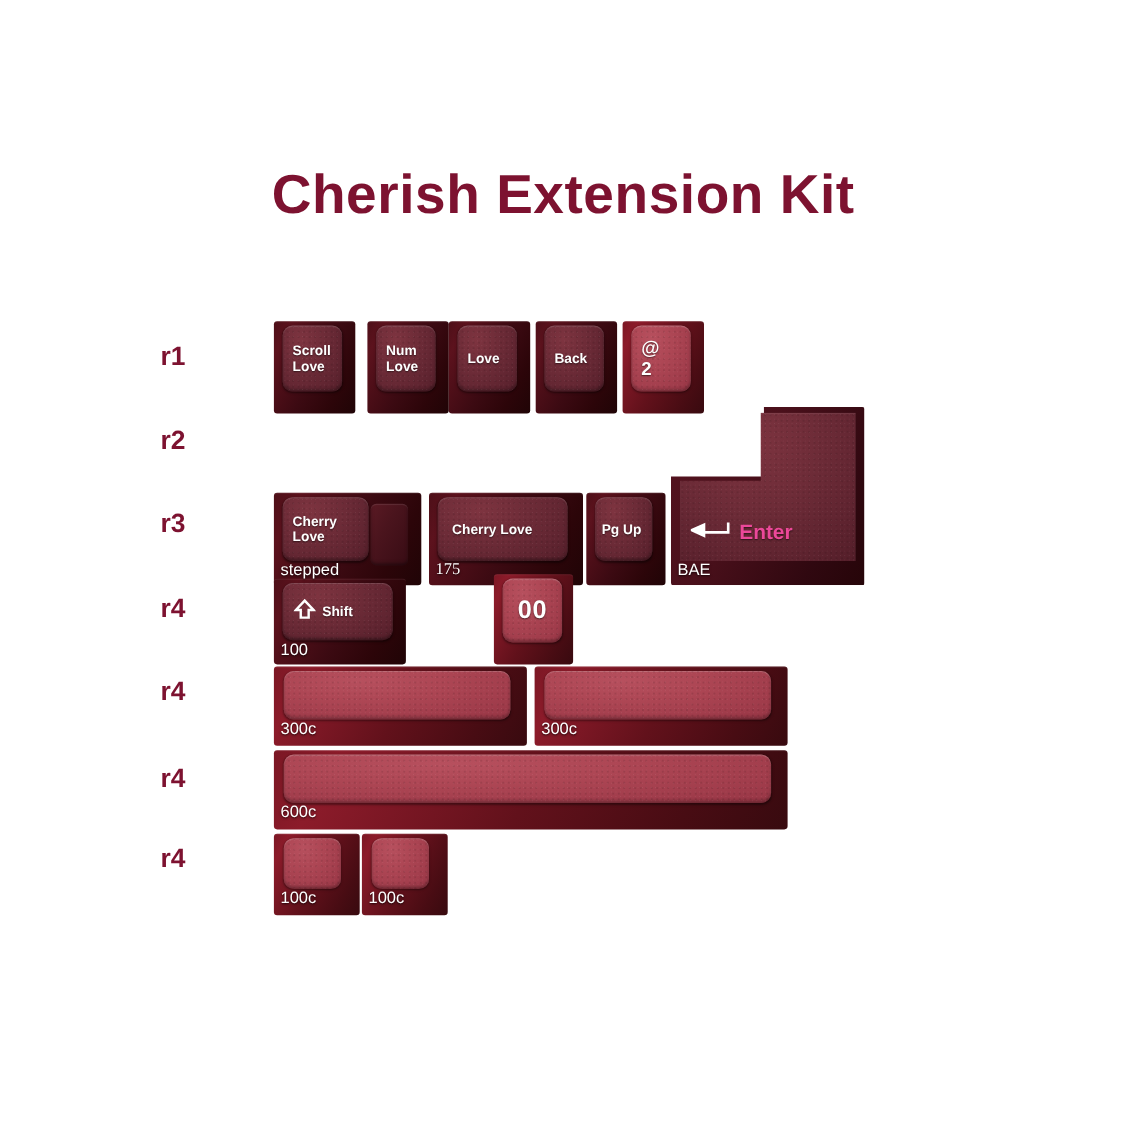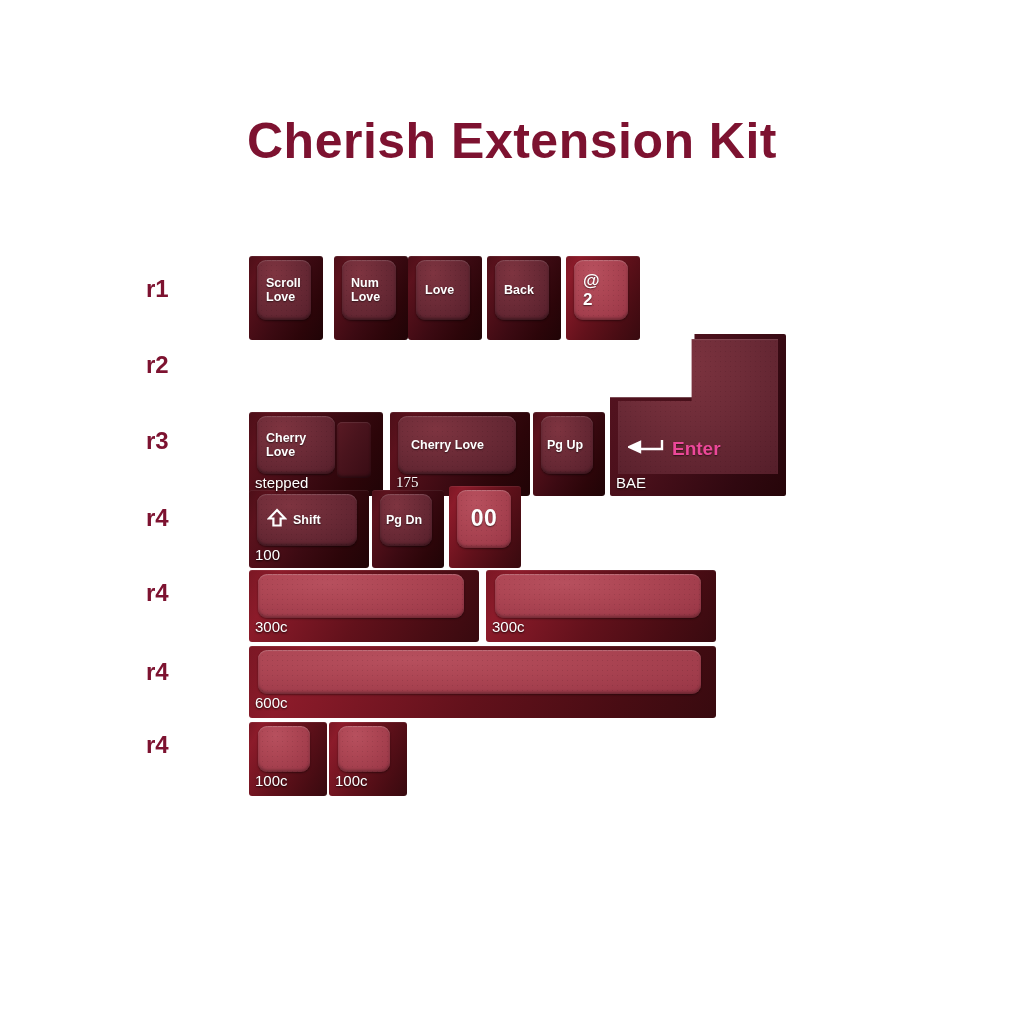--- a/index.html
+++ b/index.html
@@ -13,20 +13,21 @@
     height: 1024px;
     font-family: "Liberation Sans", sans-serif;
     overflow: hidden;
     position: relative;
   }
 
   #stage {
     position: relative;
     width: 1024px;
     height: 794px;
+    margin-top: 36px;
   }
 
   
   .kit-title {
     position: absolute;
     left: 0;
     top: 112px;
     width: 1024px;
     text-align: center;
     font-size: 50px;
@@ -342,26 +343,20 @@
       <span class="shift-glyph" style="margin-left:10px;">
         <svg width="20" height="20" viewBox="0 0 20 20" aria-hidden="true">
           <path d="M10 2 L18 10.5 L13.6 10.5 L13.6 17.5 L6.4 17.5 L6.4 10.5 L2 10.5 Z" fill="none" stroke="#ffffff" stroke-width="2.2" stroke-linejoin="miter"></path>
         </svg>
       </span>
       <span class="legend" style="padding-left:0;">Shift</span>
     </div>
     <span class="cap-note" style="left:6px; top:56px;">100</span>
   </div>
 
-  <div class="cap" style="left:372px; top:490px; width:72px; height:78px;">
-    <div class="cap-body"></div>
-    <div class="cap-top" style="left:8px; top:4px; width:52px; height:52px;">
-      <span class="legend" style="padding-left:6px;">Pg Dn</span>
-    </div>
-  </div>
 
   <div class="cap bright" style="left:449px; top:486px; width:72px; height:82px;">
     <div class="cap-body"></div>
     <div class="cap-top" style="left:8px; top:4px; width:54px; height:58px;">
       <span class="legend big center">00</span>
     </div>
   </div>
 
   <div class="cap bright" style="left:249px; top:570px; width:230px; height:72px;">
     <div class="cap-body"></div>

